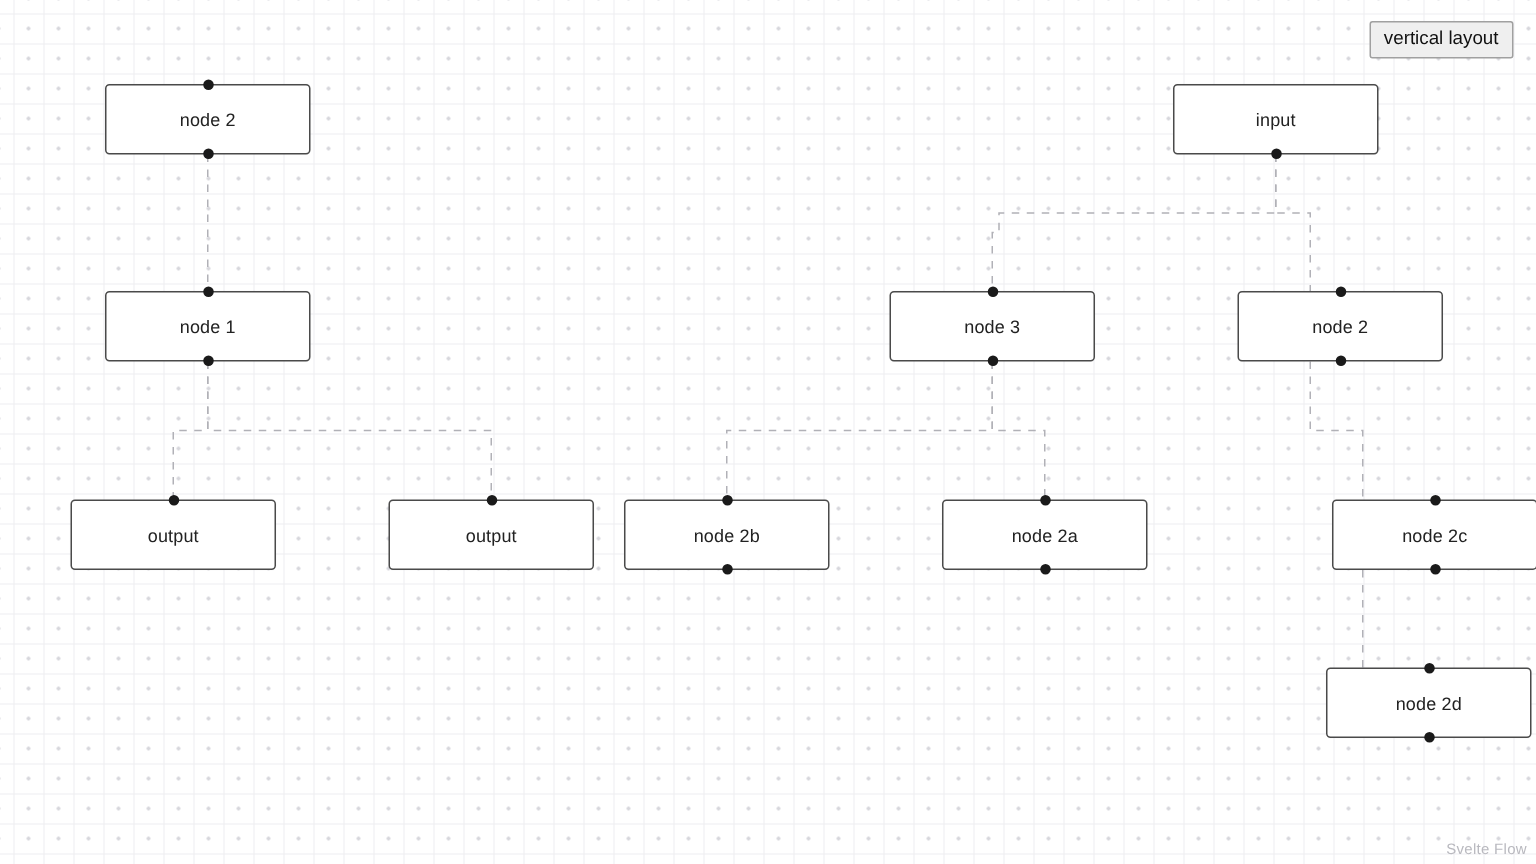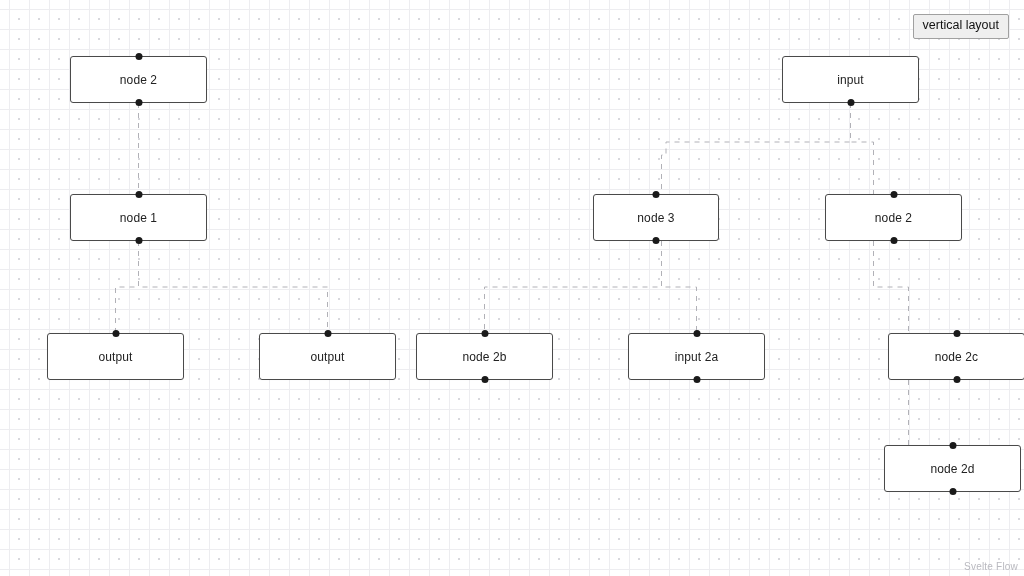--- a/index.html
+++ b/index.html
@@ -130,21 +130,21 @@
       </div>
       <div class="rf-node" style="left: 782px; top: 56px; width: 137px; height: 47px;">
         <span>input</span>
         <div class="rf-handle bottom"></div>
       </div>
       <div class="rf-node" style="left: 70px; top: 194px; width: 137px; height: 47px;">
         <span>node 1</span>
         <div class="rf-handle top"></div>
         <div class="rf-handle bottom"></div>
       </div>
-      <div class="rf-node" style="left: 593px; top: 194px; width: 126px; height: 47px;">
+      <div class="rf-node" style="left: 593px; top: 194px; width: 137px; height: 47px;">
         <span>node 3</span>
         <div class="rf-handle top"></div>
         <div class="rf-handle bottom"></div>
       </div>
       <div class="rf-node" style="left: 805px; top: 194px; width: 137px; height: 47px; margin-left: 20px;">
         <span>node 2</span>
         <div class="rf-handle top"></div>
         <div class="rf-handle bottom"></div>
       </div>
       <div class="rf-node" style="left: 47px; top: 333px; width: 137px; height: 47px;">
@@ -154,21 +154,21 @@
       <div class="rf-node" style="left: 259px; top: 333px; width: 137px; height: 47px;">
         <span>output</span>
         <div class="rf-handle top"></div>
       </div>
       <div class="rf-node" style="left: 416px; top: 333px; width: 137px; height: 47px;">
         <span>node 2b</span>
         <div class="rf-handle top"></div>
         <div class="rf-handle bottom"></div>
       </div>
       <div class="rf-node" style="left: 628px; top: 333px; width: 137px; height: 47px;">
-        <span>input 2a</span>
+        <span>node 2a</span>
         <div class="rf-handle top"></div>
         <div class="rf-handle bottom"></div>
       </div>
       <div class="rf-node" style="left: 888px; top: 333px; width: 137px; height: 47px;">
         <span>node 2c</span>
         <div class="rf-handle top"></div>
         <div class="rf-handle bottom"></div>
       </div>
       <div class="rf-node" style="left: 840px; top: 445px; width: 137px; height: 47px; margin-left: 44px;">
         <span>node 2d</span>

